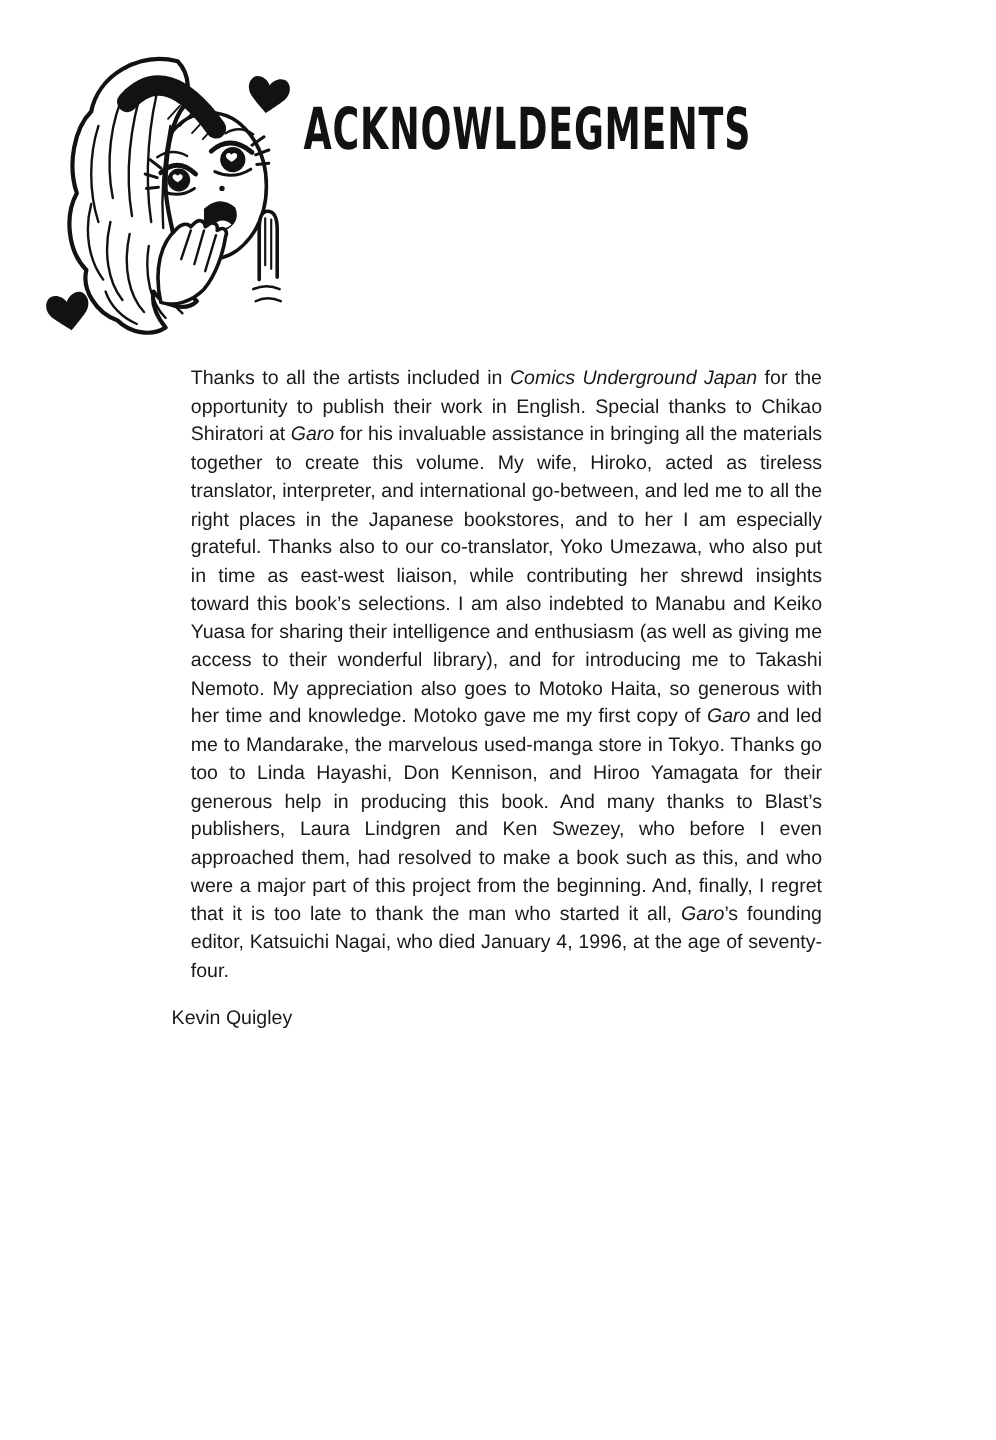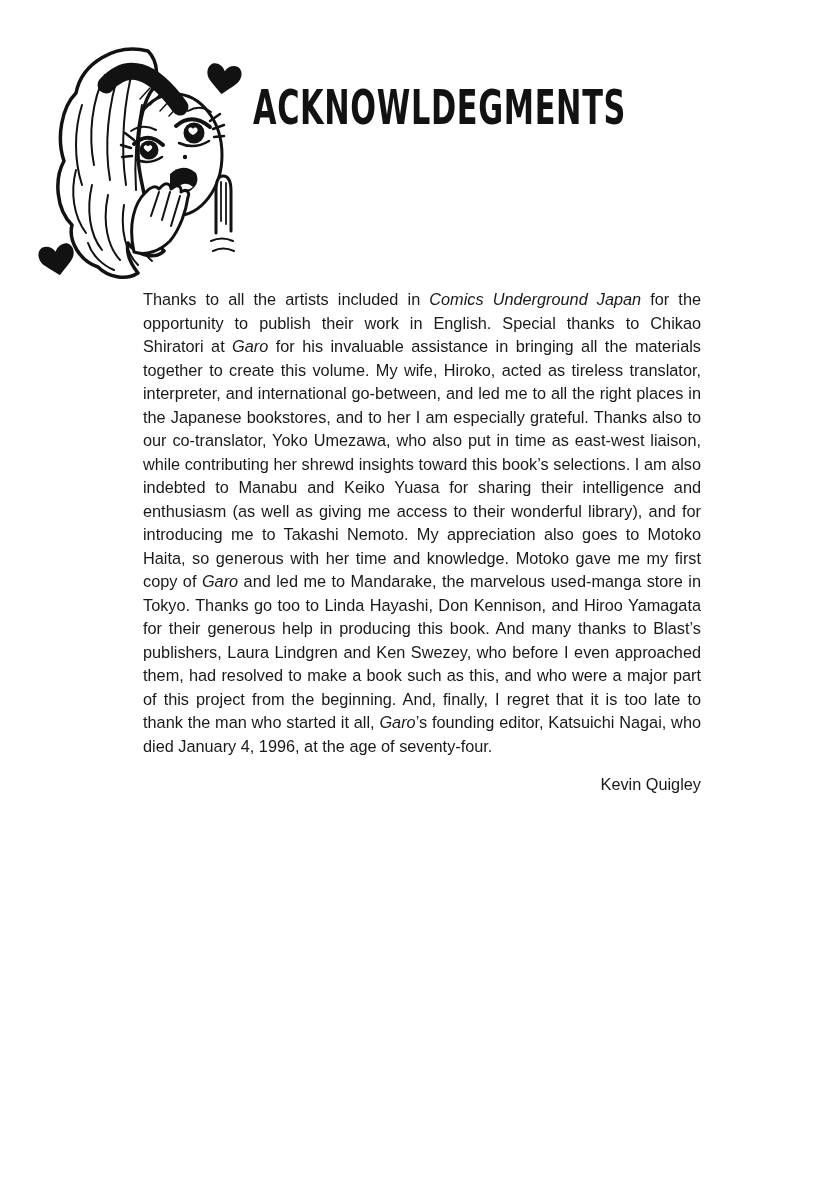--- a/index.html
+++ b/index.html
@@ -20,30 +20,30 @@
     letter-spacing:1px;
     color:#121212;
     transform:scale(0.66,1.05);
     transform-origin:left top;
     white-space:nowrap;
   }
   .body-block{
     position:absolute;left:143px;top:288px;width:558px;
   }
   .body-text{
-    margin:0;
+    margin:16px;
     font-size:16.3px;line-height:23.5px;
     text-align:justify;
     color:#191919;
   }
   .body-text em{font-style:italic;}
   .signature{
     margin:15px 0 0 0;
     font-size:16.3px;line-height:23.5px;
-    text-align:right;
+    text-align:left;
     color:#191919;
   }
   .bug-scene{position:absolute;left:556px;top:932px;width:180px;height:165px;}
   .page-number{
     position:absolute;left:74px;top:1126px;margin:0;
     font-size:18px;font-weight:bold;letter-spacing:1px;color:#121212;
   }
   .ink-speck{
     position:absolute;left:94px;top:996px;width:5px;height:5px;
     background:#2a2a2a;border-radius:1px;transform:rotate(12deg);

